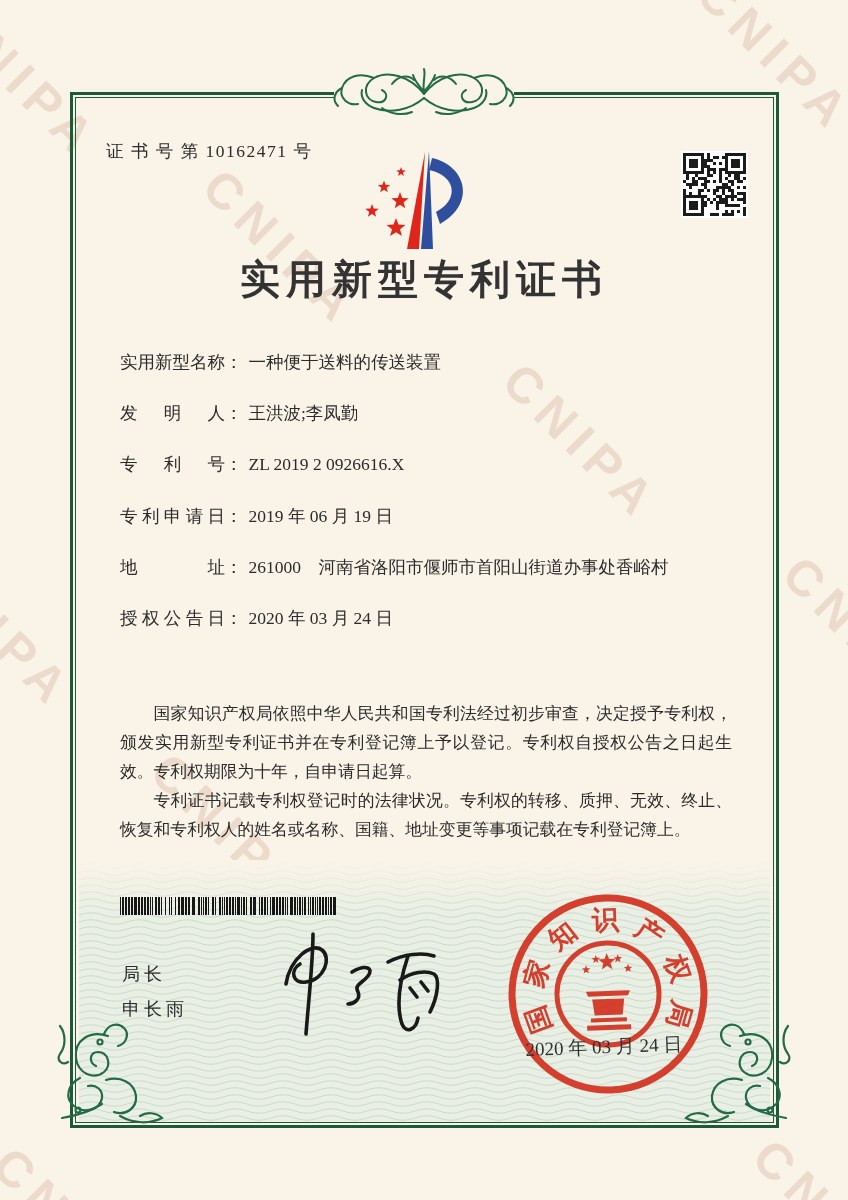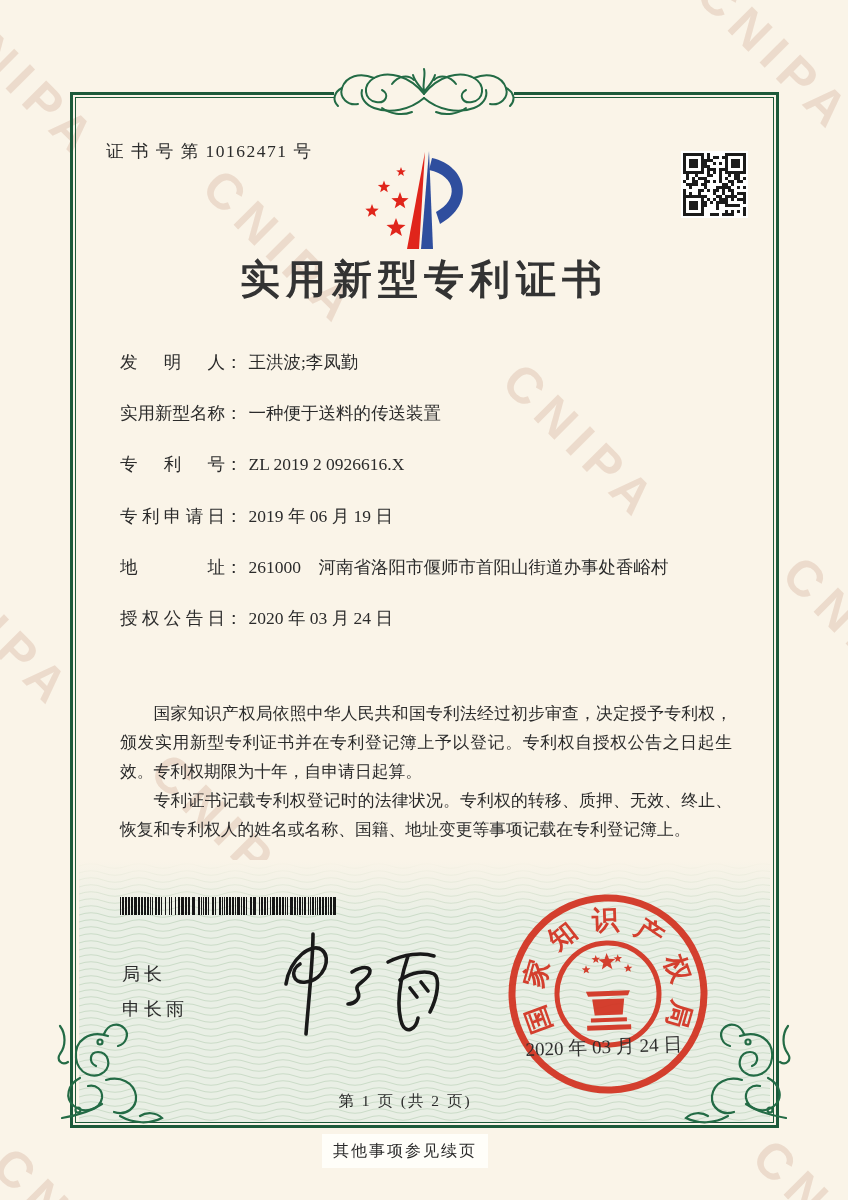--- a/index.html
+++ b/index.html
@@ -605,24 +605,24 @@
         <polygon points="54.0,56.0 56.2,61.9 62.6,62.2 57.6,66.2 59.3,72.3 54.0,68.8 48.7,72.3 50.4,66.2 45.4,62.2 51.8,61.9"></polygon>
         <polygon points="26.0,68.0 27.7,72.6 32.7,72.8 28.8,75.9 30.1,80.7 26.0,77.9 21.9,80.7 23.2,75.9 19.3,72.8 24.3,72.6"></polygon>
         <polygon points="50.0,82.0 52.5,88.6 59.5,88.9 54.0,93.3 55.9,100.1 50.0,96.2 44.1,100.1 46.0,93.3 40.5,88.9 47.5,88.6"></polygon>
       </g>
   </svg>
 
   <div class="title">实用新型专利证书</div>
 
   <div class="fields">
     <div class="field-row">
-      <span class="f-label">发明人</span><span class="f-colon">：</span><span>王洪波;李凤勤</span>
+      <span class="f-label">实用新型名称</span><span class="f-colon">：</span><span>一种便于送料的传送装置</span>
     </div>
     <div class="field-row">
-      <span class="f-label">实用新型名称</span><span class="f-colon">：</span><span>一种便于送料的传送装置</span>
+      <span class="f-label">发明人</span><span class="f-colon">：</span><span>王洪波;李凤勤</span>
     </div>
     <div class="field-row">
       <span class="f-label">专利号</span><span class="f-colon">：</span><span>ZL 2019 2 0926616.X</span>
     </div>
     <div class="field-row">
       <span class="f-label">专利申请日</span><span class="f-colon">：</span><span>2019 年 06 月 19 日</span>
     </div>
     <div class="field-row">
       <span class="f-label">地址</span><span class="f-colon">：</span><span>261000　河南省洛阳市偃师市首阳山街道办事处香峪村</span>
     </div>
@@ -823,17 +823,15 @@
           <path d="M84,103 L128,103 L126,108 L86,108 Z"></path>
           <path d="M90,111 L122,111 L120,127 L92,127 Z"></path>
           <rect x="88" y="130" width="36" height="4"></rect>
           <rect x="84" y="137" width="44" height="5"></rect>
         </g>
         <text x="100" y="165" font-size="19" fill="#1f1f1f" text-anchor="middle" font-family="'Liberation Serif','DejaVu Serif',serif">2020 年 03 月 24 日</text>
       </g>
     </svg>
   </div>
 
-  <div class="page-info">第 1 页 (共 2 页)</div>
-
-  <div class="footer-note">其他事项参见续页</div>
+
 
 </div>
 
 </body></html>

